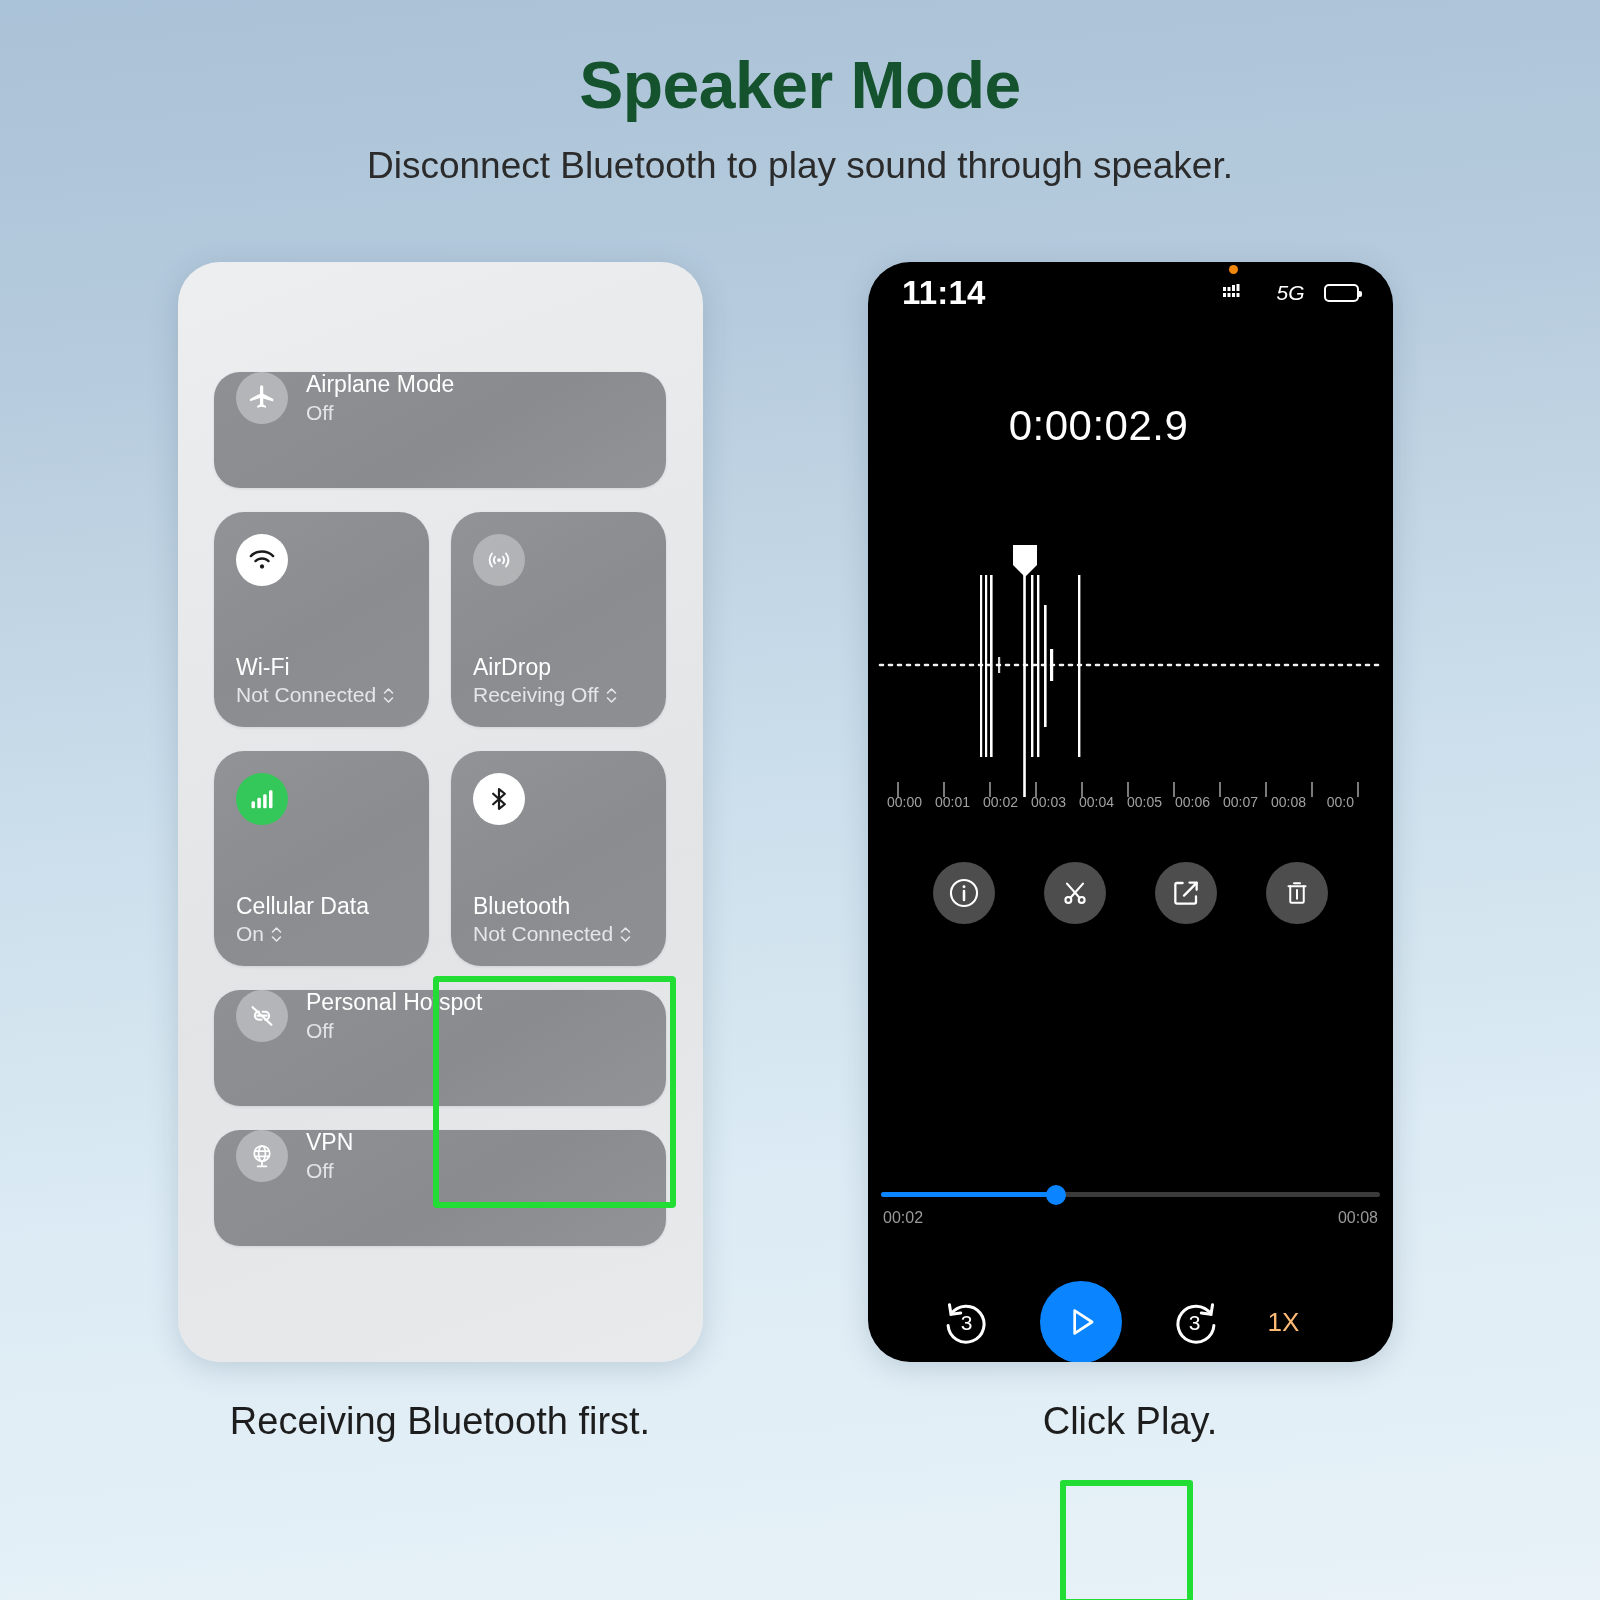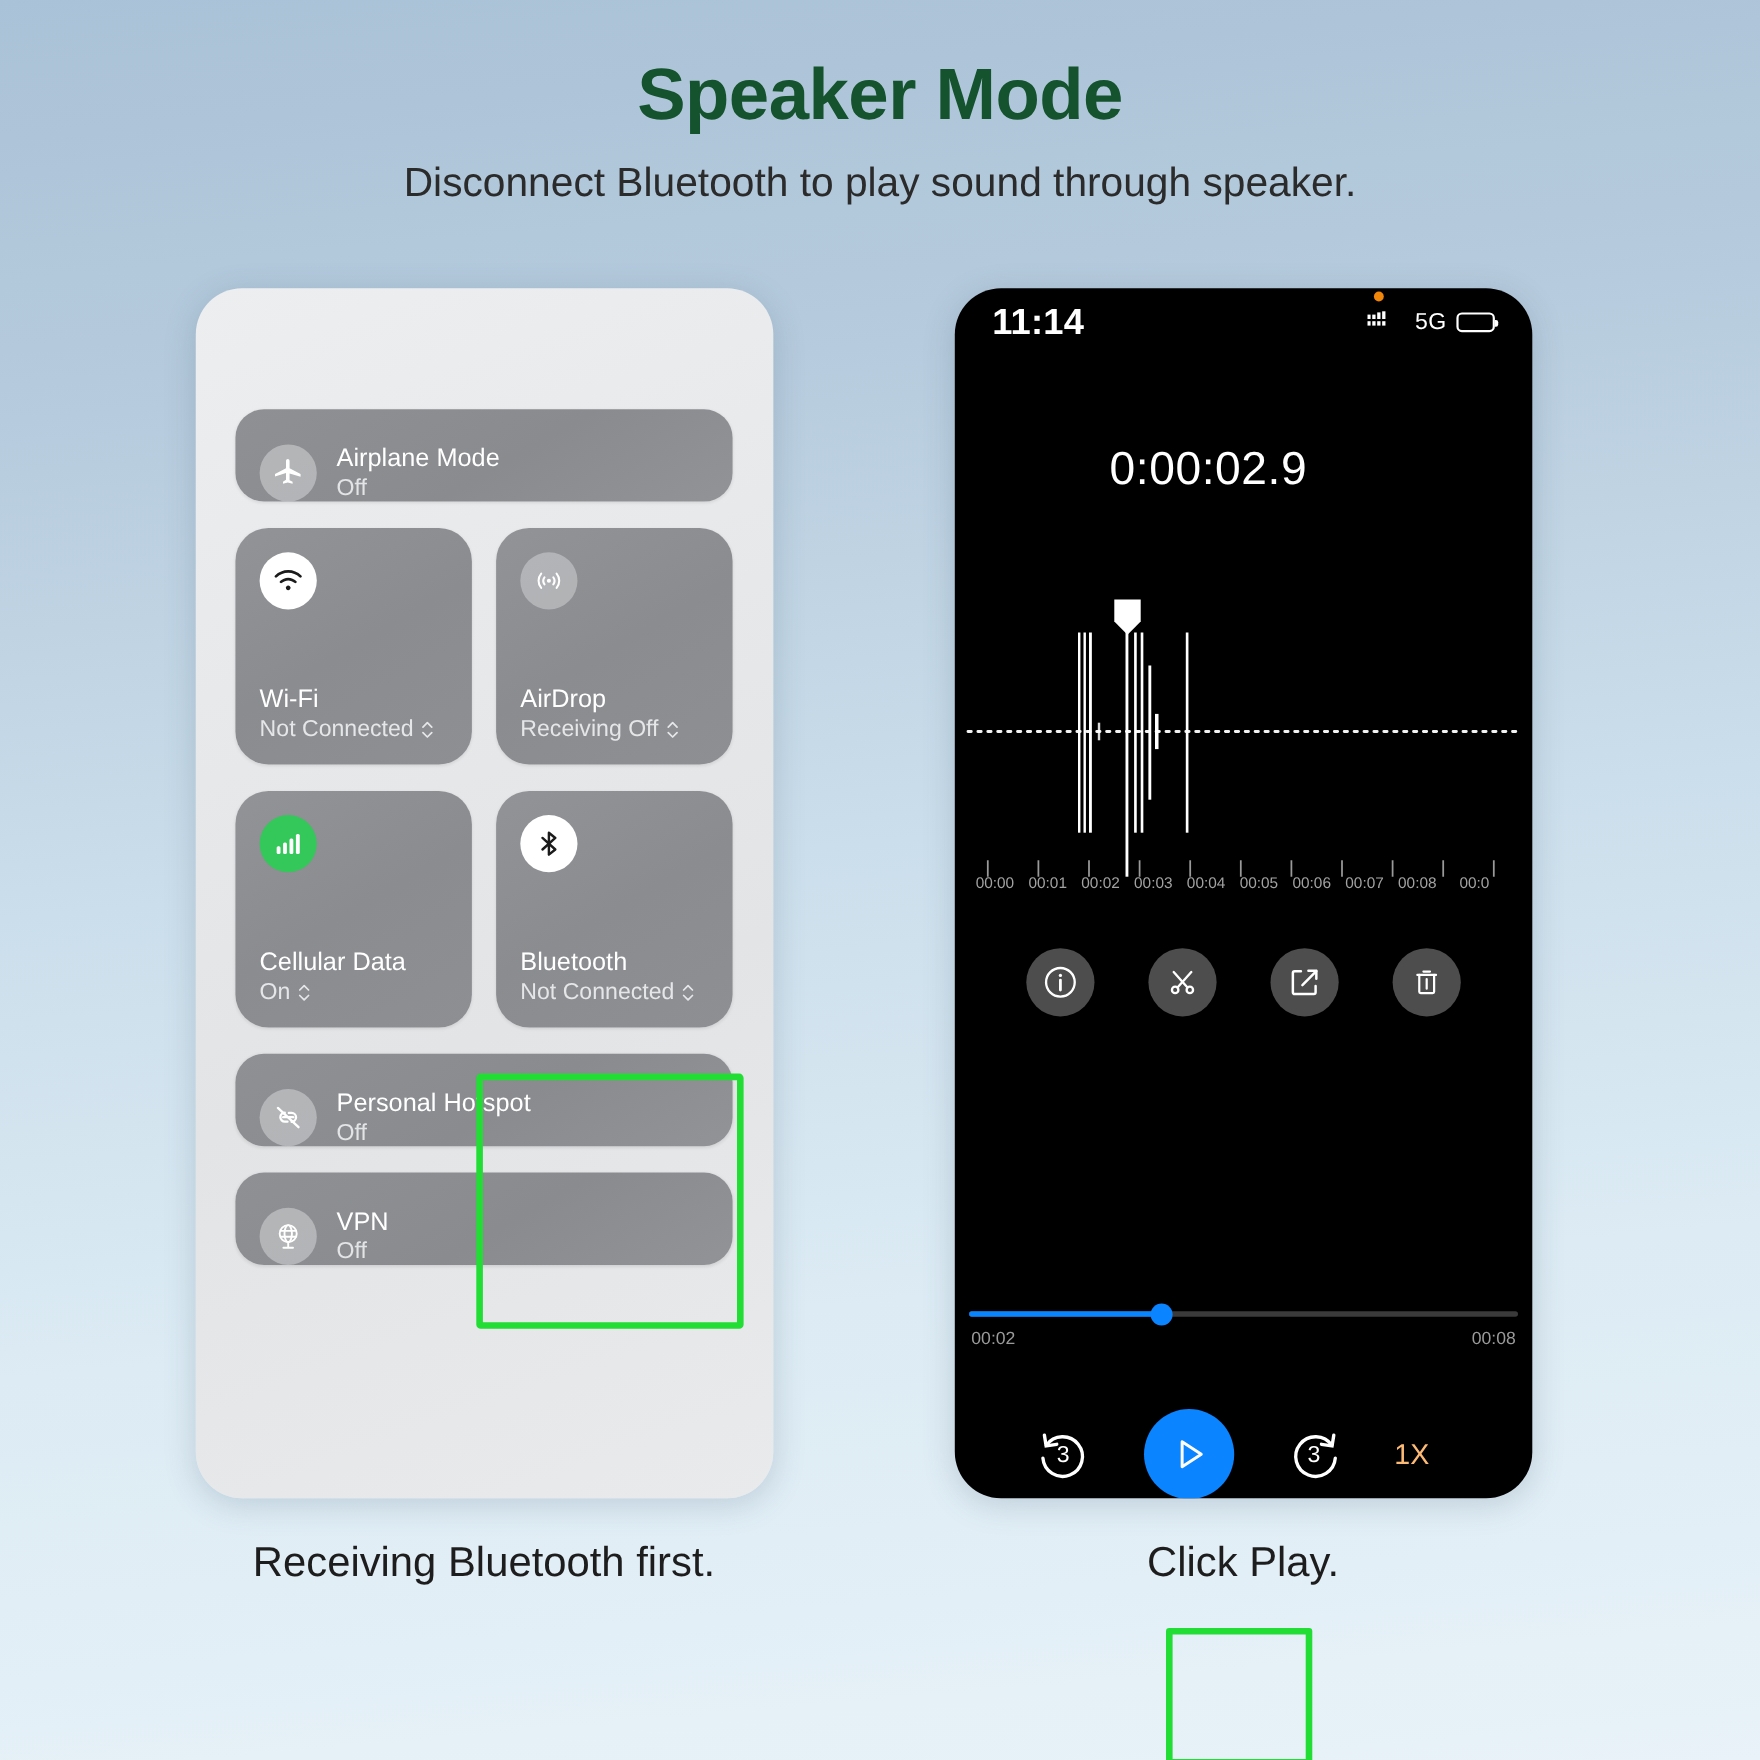--- a/index.html
+++ b/index.html
@@ -35,24 +35,24 @@
     position: absolute; left: 178px; top: 0;
     width: 525px; height: 1100px;
     border-radius: 42px;
     background: linear-gradient(160deg, #eceef0 0%, #e7e8ea 35%, #e3e4e6 60%, #e9eaec 100%);
     box-shadow: 0 6px 28px rgba(70,95,120,0.22);
     overflow: hidden;
   }
   #cc-inner { position: absolute; left: 36px; top: 110px; width: 452px; }
 
   .cc-row {
-    width: 452px; height: 84px;
+    width: 452px; height: 116px;
     border-radius: 26px;
     background: linear-gradient(150deg, #8e9093 0%, #898b8e 55%, #919396 100%);
-    display: flex; align-items: flex-end;
+    display: flex; align-items: flex-start;
     padding-left: 22px;
     margin-bottom: 24px;
     box-shadow: 0 1px 3px rgba(0,0,0,0.09);
   }
   .cc-row-ico {
     width: 52px; height: 52px; border-radius: 50%;
     background: rgba(226,228,230,0.45);
     display: flex; align-items: center; justify-content: center;
     flex: 0 0 auto;
   }
@@ -101,21 +101,21 @@
     background: #000000;
     box-shadow: 0 6px 28px rgba(70,95,120,0.22);
     overflow: hidden;
   }
   #statusbar {
     position: absolute; top: 0; left: 0; width: 525px; height: 62px;
     display: flex; align-items: center; justify-content: space-between;
     padding: 0 34px;
   }
   #sb-time { font-size: 33px; font-weight: 600; color: #fff; letter-spacing: 0.2px; }
-  #sb-right { display: flex; align-items: center; gap: 9px; position: relative; }
+  #sb-right { display: flex; align-items: center; gap: 19px; position: relative; font-style: italic; }
   #privacy-dot {
     position: absolute; top: -16px; left: 6px;
     width: 9px; height: 9px; border-radius: 50%; background: #f0860a;
   }
   #sb-5g { font-size: 21px; color: #fff; font-weight: 500; letter-spacing: 0.3px; }
   #battery {
     width: 35px; height: 18px; border: 2px solid #fff; border-radius: 5px;
     position: relative; padding: 2px;
   }
   #battery::after {

